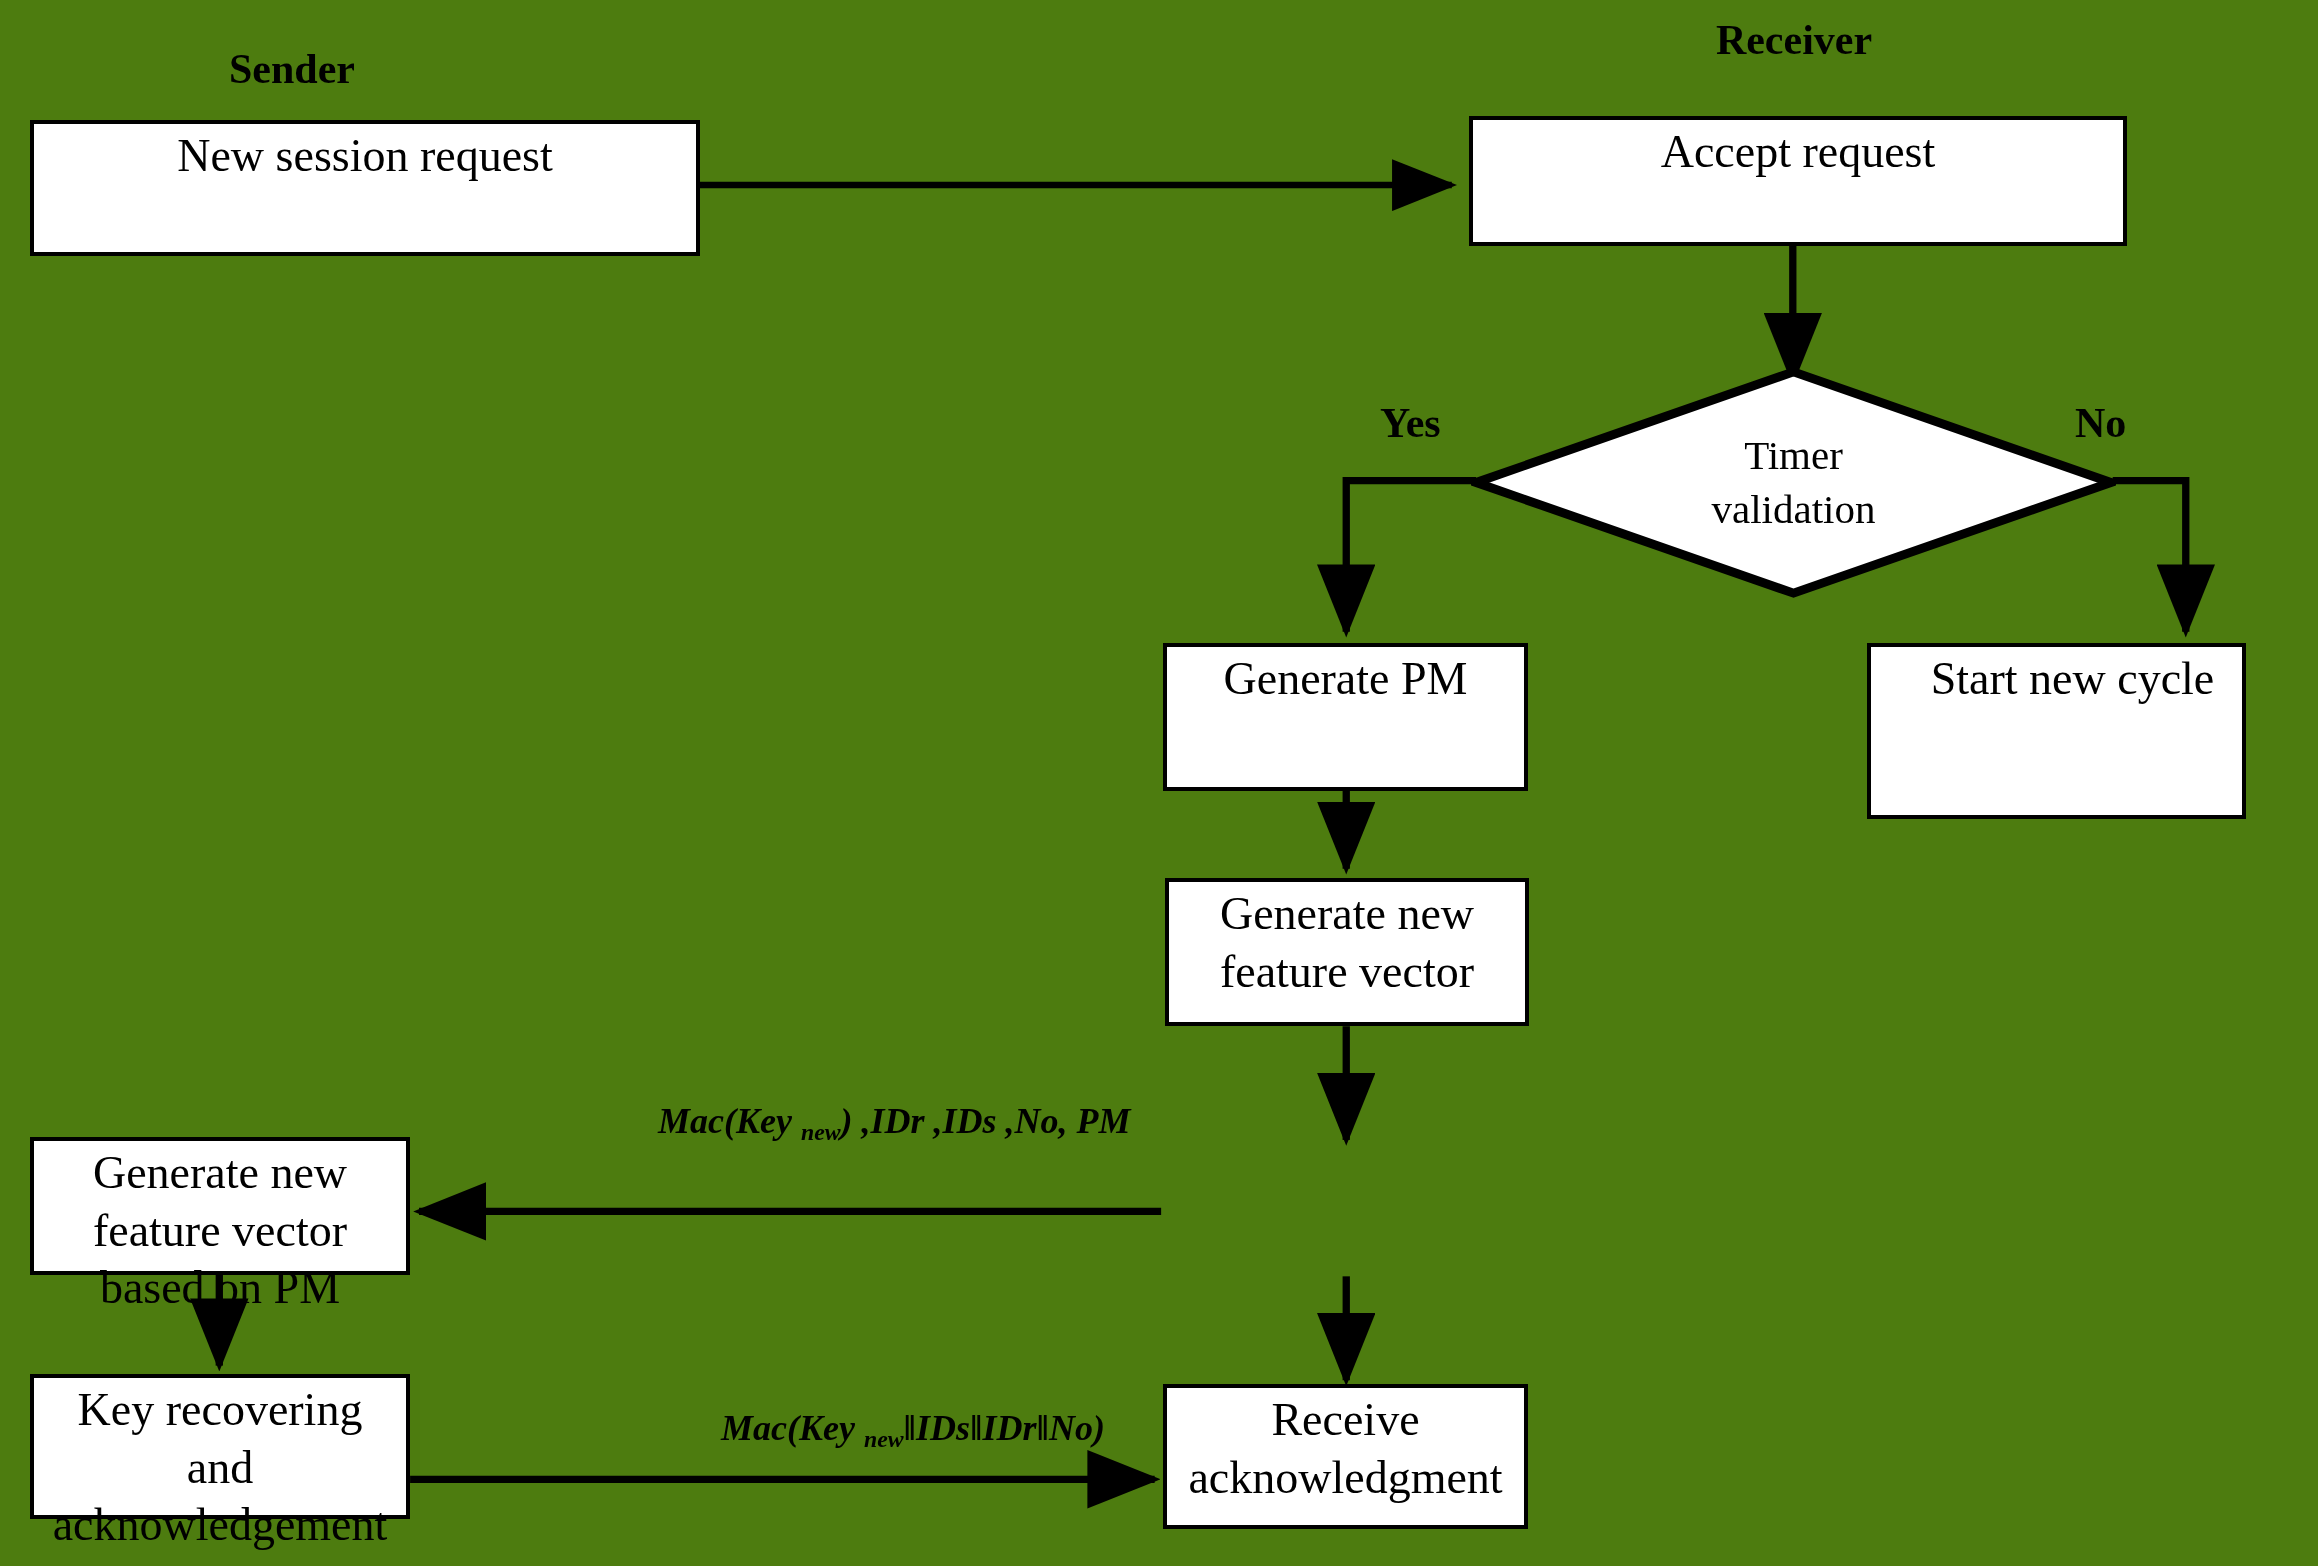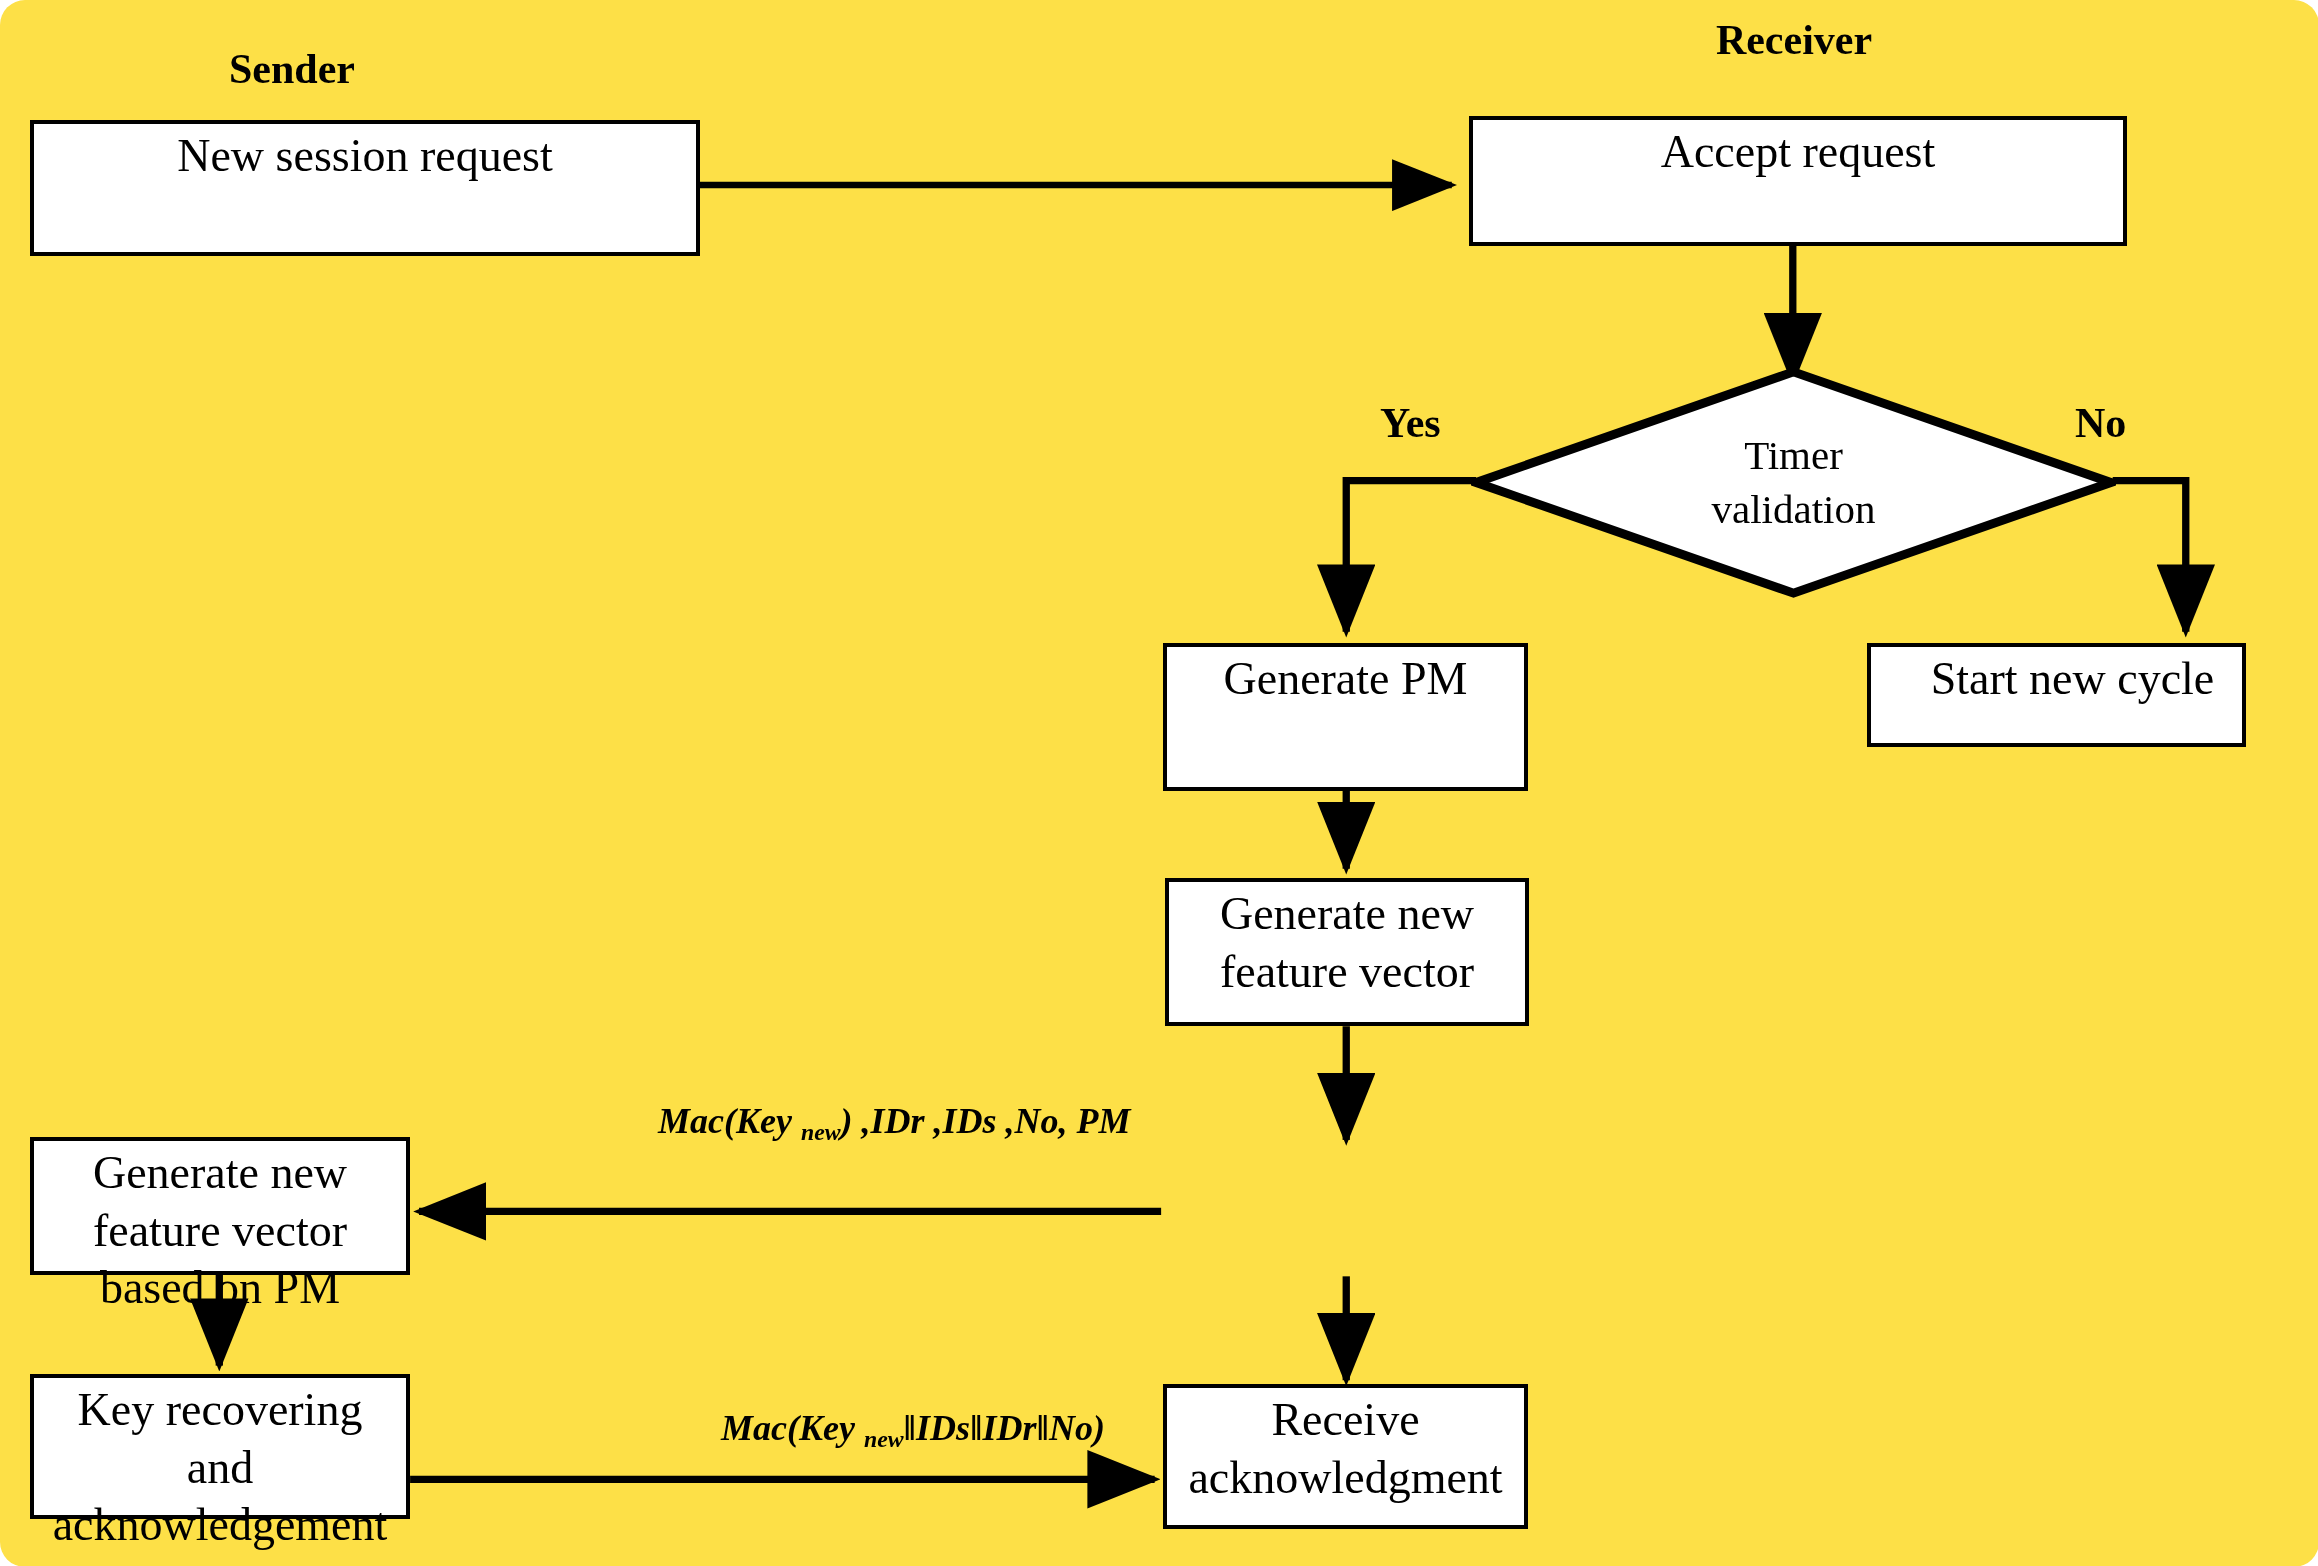--- a/index.html
+++ b/index.html
@@ -5,25 +5,24 @@
 <style>
   html, body {
     margin: 0;
     padding: 0;
     background: #ffffff;
   }
   #stage {
     position: relative;
     width: 2319px;
     height: 1567px;
-    background: #fde047;
+    background: #4d7c0f;
     overflow: hidden;
     font-family: "Liberation Serif", "DejaVu Serif", serif;
     color: #000000;
-    border-radius: 25px;
   }
   svg.wires {
     position: absolute;
     left: 0;
     top: 0;
     width: 2319px;
     height: 1567px;
     pointer-events: none;
   }
   .node {
@@ -154,21 +153,21 @@
   </div>
 
   <div class="branch-label" style="left:1380px; top:399px;">Yes</div>
 
   <div class="branch-label" style="left:2075px; top:399px;">No</div>
 
   <div class="node" style="left:1163px; top:643px; width:365px; height:148px;">
     <span>Generate PM</span>
   </div>
 
-  <div class="node" style="left:1867px; top:643px; width:379px; height:104px;padding-left:40px;">
+  <div class="node" style="left:1867px; top:643px; width:379px; height:176px;padding-left:40px;">
     <span class="nowrap">Start  new cycle</span>
   </div>
 
   <div class="node" style="left:1165px; top:878px; width:364px; height:148px;">
     <div>
       <div>Generate new</div>
       <div>feature vector</div>
     </div>
   </div>
 

